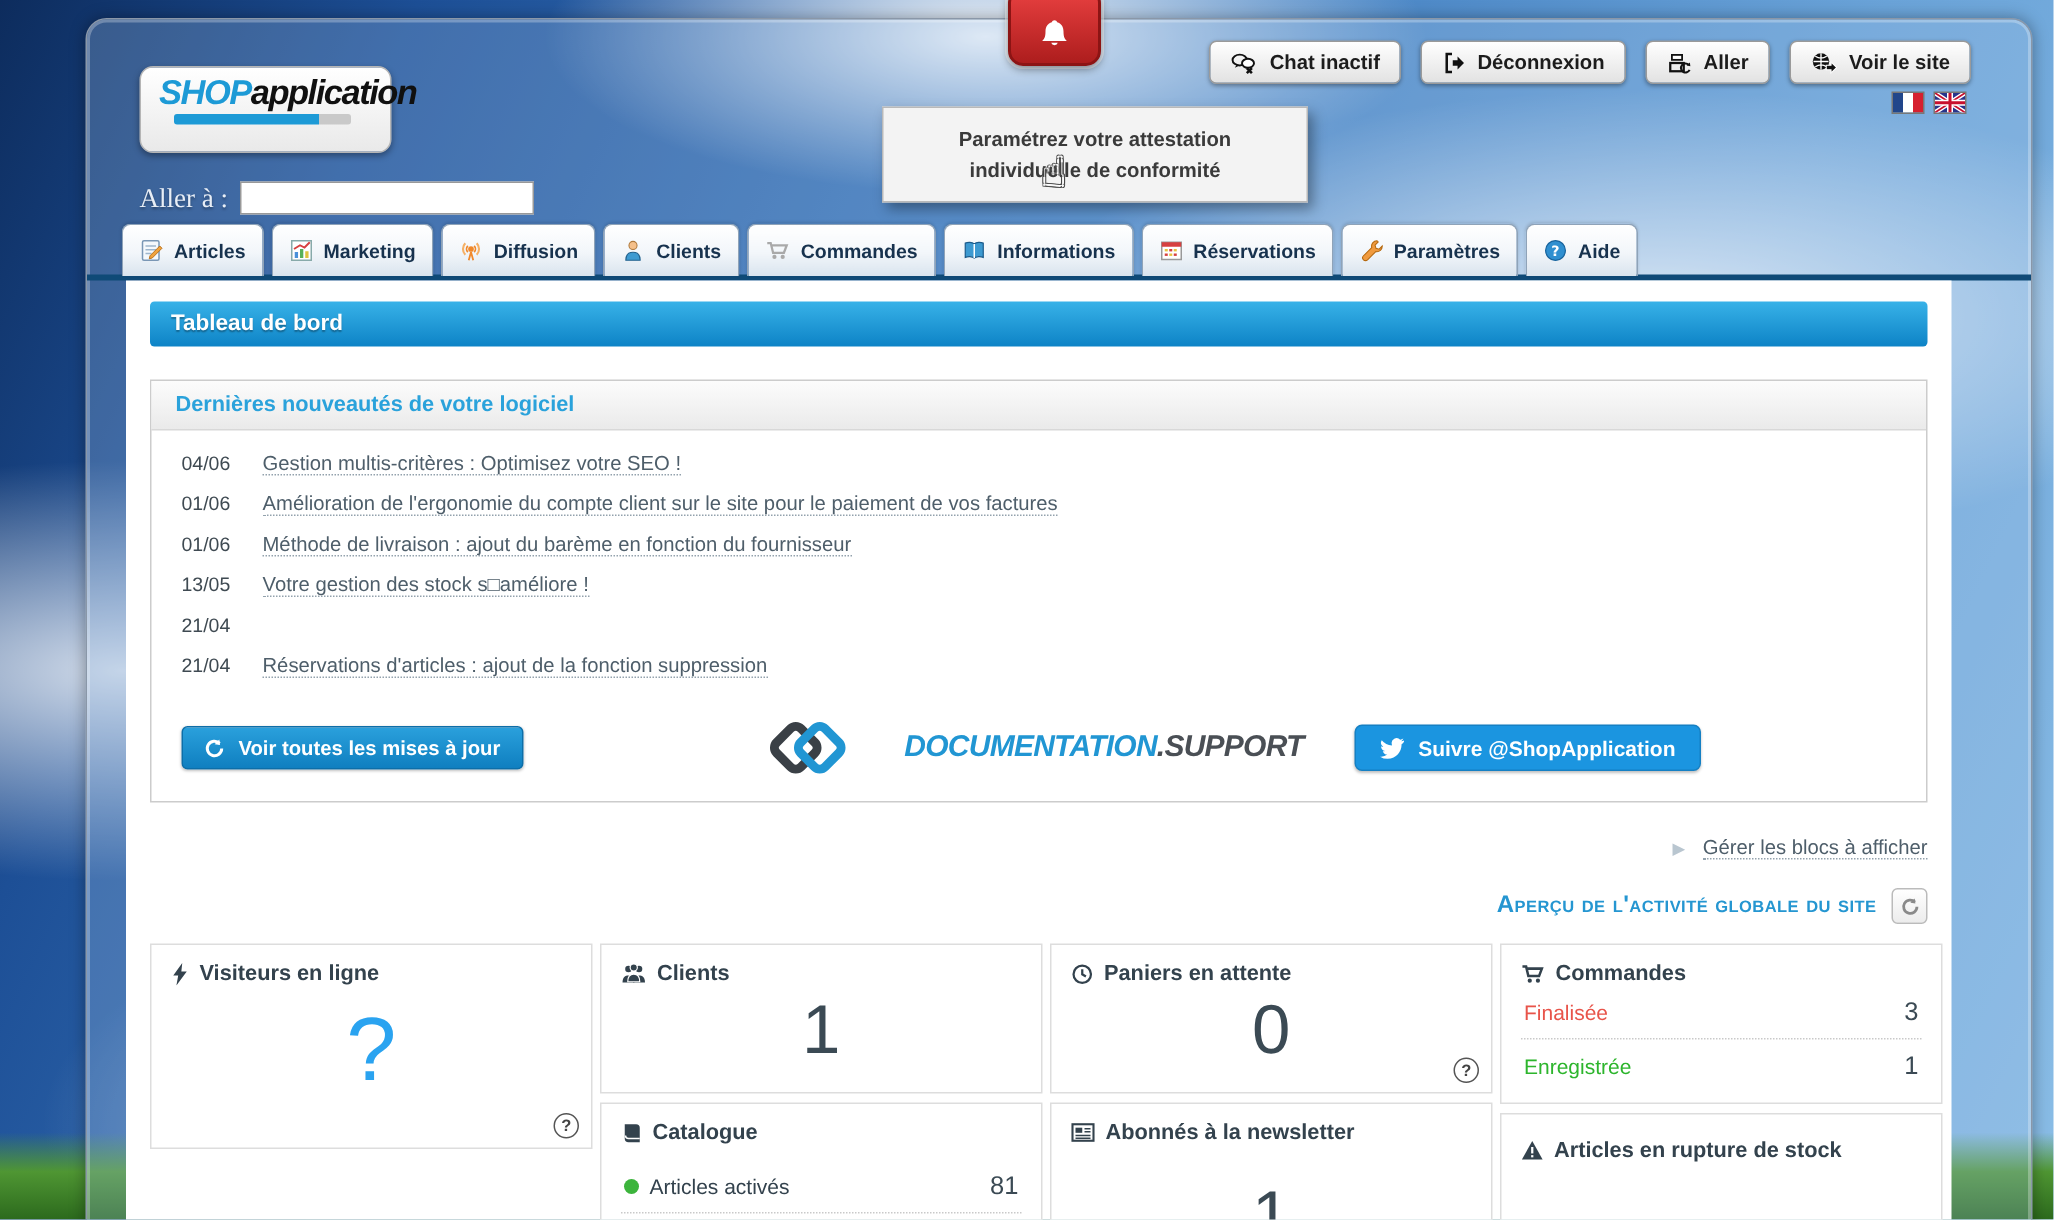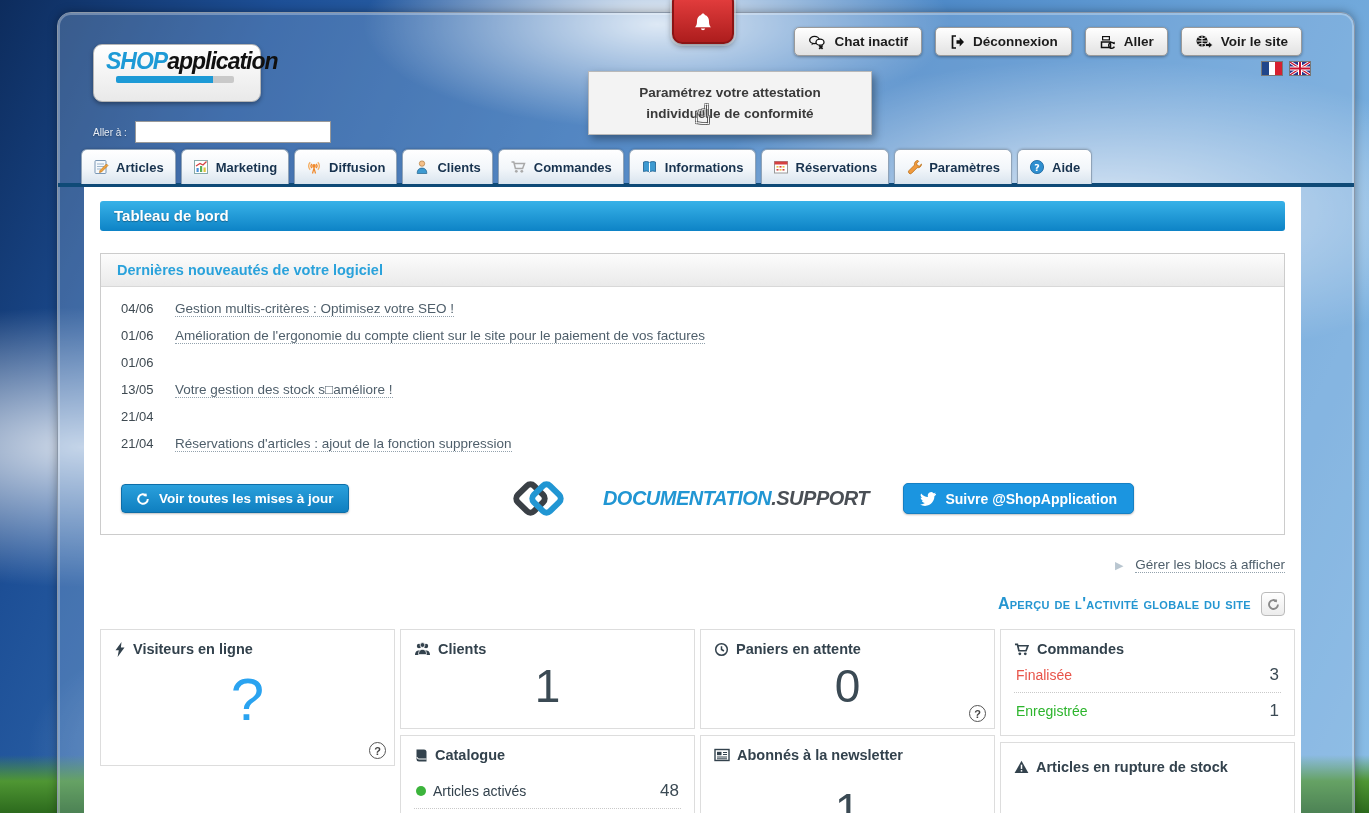--- a/index.html
+++ b/index.html
@@ -18,30 +18,30 @@
     background:rgba(160,195,230,.28);border:1px solid #8a97a8;border-radius:14px;
     box-shadow:0 0 10px rgba(0,0,0,.35), inset 0 0 0 2px rgba(255,255,255,.28);}
   
   .logo-box{position:absolute;left:35px;top:31px;width:168px;height:58px;background:linear-gradient(#ffffff,#e9e9e9);
     border:1px solid #b5b5b5;border-radius:9px;box-shadow:0 2px 4px rgba(0,0,0,.35);padding:4px 0 0 12px;box-sizing:border-box;}
   .logo-line{font-size:23px;font-weight:bold;font-style:italic;letter-spacing:-1px;line-height:24px;white-space:nowrap;}
   .logo-shop{color:#1d9ad6;}
   .logo-app{color:#101010;}
   .logo-bar{margin-top:3px;margin-left:10px;width:118px;height:7px;background:linear-gradient(to right,#1d9ad6 82%,#c9c9c9 82%);border-radius:2px;}
   
-  .top-buttons{position:absolute;top:14px;right:52px;display:flex;gap:13px;}
+  .top-buttons{position:absolute;top:14px;right:40px;display:flex;gap:13px;}
   .tb-btn{display:flex;align-items:center;gap:8px;height:27px;padding:0 13px;
     background:linear-gradient(#ffffff,#e2e2e2);border:1px solid #9a9a9a;border-radius:5px;
     box-shadow:0 1px 3px rgba(0,0,0,.35);font-size:13.5px;font-weight:bold;color:#1c1c1c;cursor:pointer;white-space:nowrap;}
   .flags{position:absolute;top:48px;right:43px;display:flex;gap:6px;}
   .flag{width:20px;height:13px;border:1px solid #777;display:block;}
   .flag-fr{background:linear-gradient(to right,#21468b 33%,#fff 33%,#fff 66%,#d6202f 66%);}
   
   .goto-row{position:absolute;left:35px;top:108px;display:flex;align-items:center;gap:8px;}
-  .goto-label{font-size:10px;color:#e8eef6;text-shadow:0 1px 2px rgba(0,0,0,.35);}
+  .goto-label{font-size:18px;color:#e8eef6;text-shadow:0 1px 2px rgba(0,0,0,.35);font-family:Liberation Serif, serif;}
   .goto-input{width:186px;height:20px;border:1px solid #999;background:#fff;font-size:13px;padding:0 4px;}
   
   .tabs{position:absolute;left:23px;top:136px;display:flex;gap:5px;align-items:center;z-index:3;}
   .tab{display:flex;align-items:center;gap:7px;height:34px;padding:0 11px;
     background:linear-gradient(#ffffff 0%,#f2f6fa 55%,#d9e4ee 100%);border:1px solid #8fa3b8;border-bottom:none;
     border-radius:6px 6px 0 0;font-size:13px;font-weight:bold;color:#17324e;cursor:pointer;white-space:nowrap;
     box-shadow:0 -1px 2px rgba(0,0,0,.12);}
   .tab-underline{position:absolute;left:0;right:0;top:170px;height:4px;background:#0f4a77;z-index:2;}
   
   .content{position:absolute;left:26px;top:174px;width:1217px;bottom:-40px;background:#fff;z-index:2;
@@ -293,20 +293,21 @@
           <li class="news-item">
             <span class="news-date">04/06</span>
             <a class="news-link">Gestion multis-critères : Optimisez votre SEO !</a>
           </li>
           <li class="news-item">
             <span class="news-date">01/06</span>
             <a class="news-link">Amélioration de l'ergonomie du compte client sur le site pour le paiement de vos factures</a>
           </li>
           <li class="news-item">
             <span class="news-date">01/06</span>
+            <a class="news-link">Méthode de livraison : ajout du barème en fonction du fournisseur</a>
           </li>
           <li class="news-item">
             <span class="news-date">13/05</span>
             <a class="news-link">Votre gestion des stock s□améliore !</a>
           </li>
           <li class="news-item">
             <span class="news-date">21/04</span>
           </li>
           <li class="news-item">
             <span class="news-date">21/04</span>
@@ -398,21 +399,21 @@
                     <path d="M12.5 11 H5 a2 2 0 0 1 -2 -2" stroke="#fff" stroke-width="1" fill="none"></path>
                   </svg>
                 </span>
               <span>Catalogue</span>
             </div>
             <div class="stat-row" style="margin-top:10px;">
               <span class="stat-label dark">
                 <span class="green-dot"></span>
                 <span>Articles activés</span>
               </span>
-              <span class="stat-value">48</span>
+              <span class="stat-value">81</span>
             </div>
           </div>
         </div>
 
         <div class="card-col">
           <div class="card h100">
             <div class="card-title">
               <span>
                   <svg width="15" height="15" viewBox="0 0 16 16">
                     <circle cx="8" cy="8" r="6.2" fill="none" stroke="#33424d" stroke-width="1.6"></circle>

